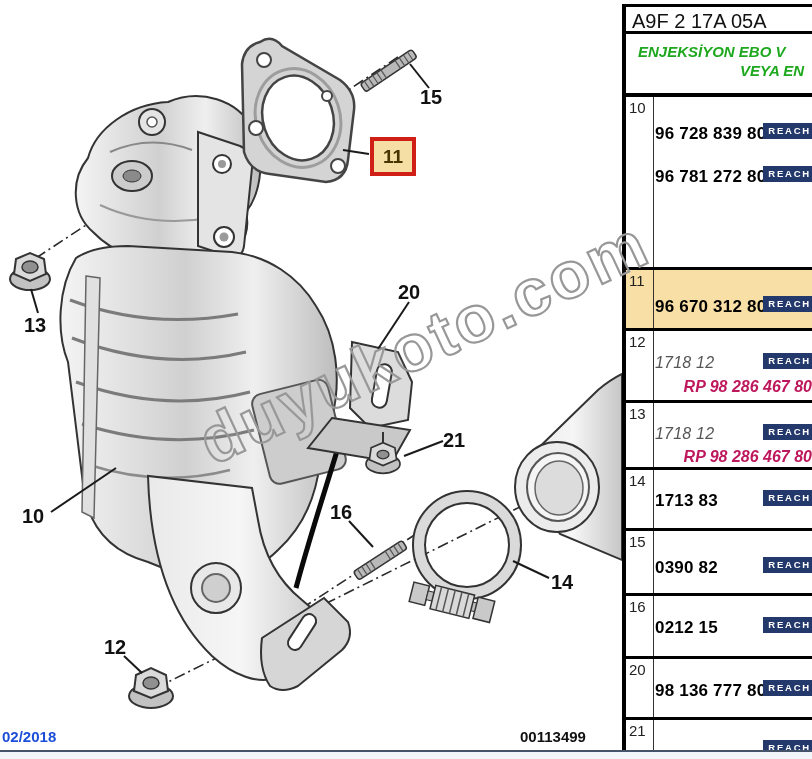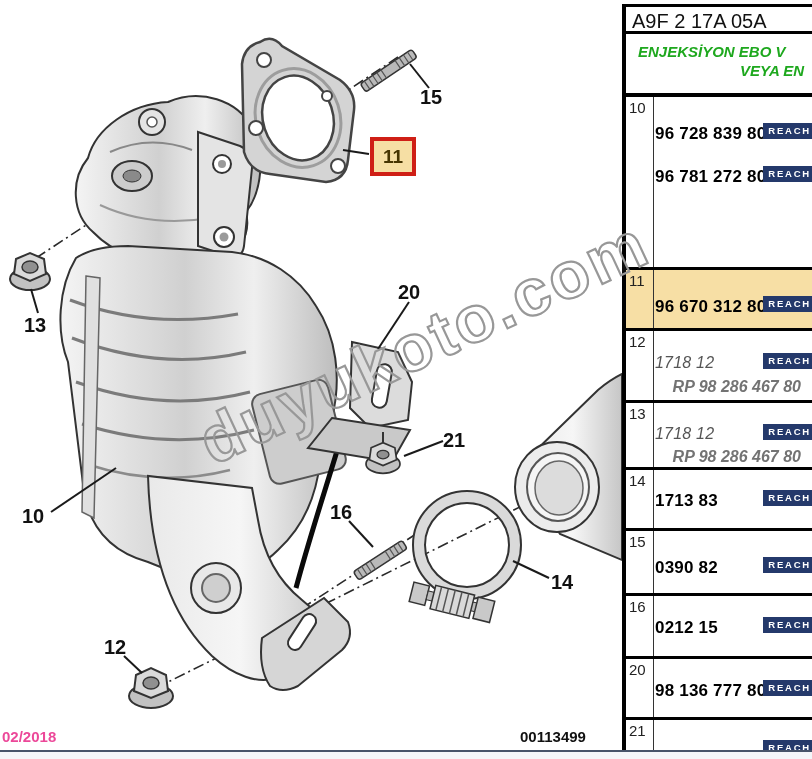--- a/index.html
+++ b/index.html
@@ -14,21 +14,21 @@
   #callout-11-box{position:absolute;left:370px;top:137px;width:38px;height:31px;
       border:4px solid #cf1f16;background:#f6dfa4;z-index:6;
       display:flex;align-items:center;justify-content:center;
       font:bold 19px "Liberation Sans",sans-serif;color:#463501;}
 
   .watermark{position:absolute;left:203px;top:407px;z-index:5;white-space:nowrap;
       font:bold 66px "Liberation Sans",sans-serif;letter-spacing:3px;
       color:rgba(255,255,255,0.05);-webkit-text-stroke:2.2px #989898;
       transform:rotate(-25deg);transform-origin:0 50%;pointer-events:none;}
 
-  .foot-date{position:absolute;left:2px;top:728px;font:bold 15px "Liberation Sans",sans-serif;color:#ec4899;}
+  .foot-date{position:absolute;left:2px;top:728px;font:bold 15px "Liberation Sans",sans-serif;color:#1d4ed8;}
   .foot-doc{position:absolute;left:520px;top:728px;width:98px;text-align:left;
       font:bold 15px "Liberation Sans",sans-serif;color:#111;}
 
   #footer-line{position:absolute;left:0;top:750px;width:812px;height:2px;background:#46546a;z-index:20;}
   #footer-below{position:absolute;left:0;top:752px;width:812px;height:7px;background:#f3f6f9;z-index:20;}
 
   
   #panel{position:absolute;left:622px;top:4px;width:190px;height:746px;background:#fff;
          border-left:4px solid #000;overflow:hidden;}
   #panel-header{box-sizing:border-box;height:30px;border-top:3px solid #000;border-bottom:3px solid #000;
@@ -40,21 +40,21 @@
   #notice .l2{padding:2px 0 0 114px;}
 
   .prow{position:relative;box-sizing:border-box;border-top:3px solid #000;background:#fff;}
   .prow.first{border-top:none;}
   .prow.hl{background:#f7dfa5;}
   .refcell{position:absolute;left:0;top:0;bottom:0;width:24px;border-right:1px solid #333;
       font-size:15px;color:#222;padding:2px 0 0 3px;box-sizing:content-box;}
   .entry{position:absolute;left:29px;right:2px;height:18px;}
   .pn{font:bold 17px "Liberation Sans",sans-serif;color:#000;letter-spacing:0.2px;white-space:nowrap;text-align:center;}
   .pn.old{font:italic 16px "Liberation Sans",sans-serif;color:#555;font-weight:normal;}
-  .rpline{position:absolute;right:15px;font:bold italic 16px "Liberation Sans",sans-serif;color:#737373;white-space:nowrap;margin-left:16px;}
+  .rpline{position:absolute;right:4px;font:bold italic 16px "Liberation Sans",sans-serif;color:#be185d;white-space:nowrap;margin-left:16px;}
   .reach{position:absolute;right:0;top:-1px;background:#24396b;color:#fff;
       font:bold 9.5px "Liberation Sans",sans-serif;letter-spacing:1.8px;
       padding:3px 3px 3px 5px;line-height:10px;}
 </style>
 </head>
 <body>
 
 <div id="app">
 
   <div id="diagram">

